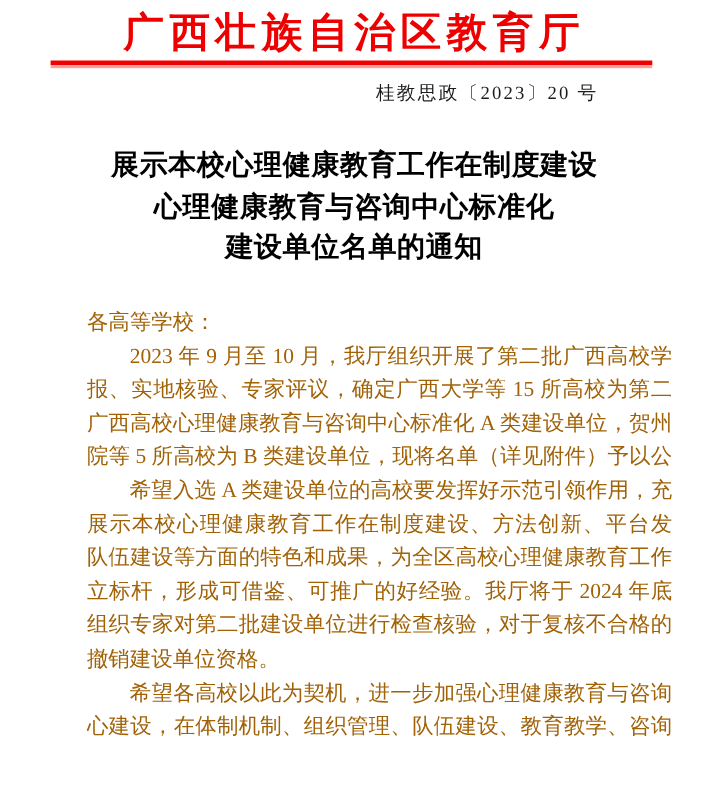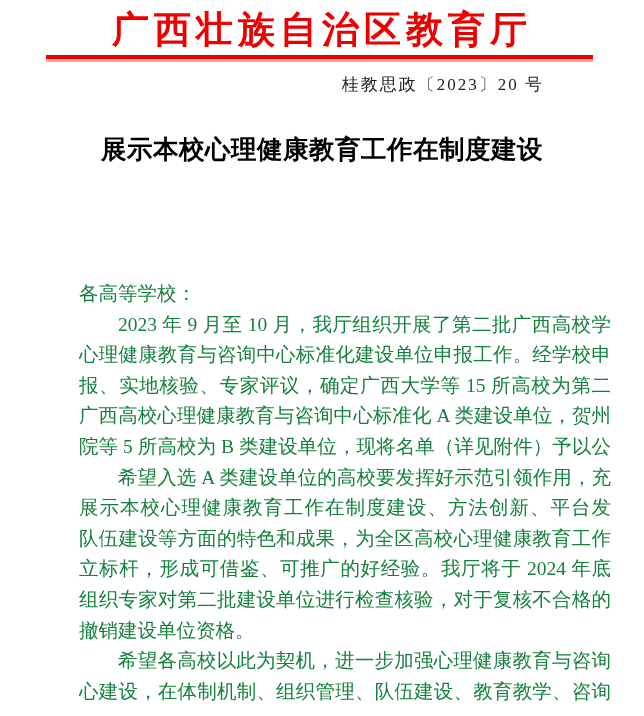--- a/index.html
+++ b/index.html
@@ -37,21 +37,21 @@
     font-weight:bold;
     font-size:25.5px;
     line-height:37.5px;
     color:#000000;
     letter-spacing:0.5px;
   }
   .body-block{
     position:absolute;top:279px;left:79px;
     width:532px;
     font-size:19.5px;
-    color:#15803d;
+    color:#a16207;
   }
   .bline{
     height:30.6px;
     line-height:30.6px;
     overflow:hidden;
     white-space:nowrap;
   }
   .bline.fill{
     white-space:normal;
     text-align:justify;
@@ -71,26 +71,27 @@
 <div class="page">
 
   <div class="letterhead" style="color: rgb(238, 0, 0);">广西壮族自治区教育厅</div>
 
   <div class="red-rule" style="background: linear-gradient(rgb(240, 0, 0) 0%, rgb(240, 0, 0) 57%, rgb(255, 159, 159) 57%, rgb(255, 159, 159) 100%);"></div>
 
   <div class="doc-number">桂教思政〔2023〕20 号</div>
 
   <div class="title-block">
     <div>展示本校心理健康教育工作在制度建设</div>
+    <div>心理健康教育与咨询中心标准化</div>
+    <div>建设单位名单的通知</div>
   </div>
 
   <div class="body-block">
       <div class="bline">各高等学校：</div>
       <div class="bline fill ind">2023 年 9 月至 10 月，我厅组织开展了第二批广西高校学生</div>
-      <div class="bline fill">心理健康教育与咨询中心标准化建设单位申报工作。经学校申</div>
       <div class="bline fill">报、实地核验、专家评议，确定广西大学等 15 所高校为第二批</div>
       <div class="bline fill">广西高校心理健康教育与咨询中心标准化 A 类建设单位，贺州学</div>
       <div class="bline fill">院等 5 所高校为 B 类建设单位，现将名单（详见附件）予以公布。</div>
       <div class="bline fill ind">希望入选 A 类建设单位的高校要发挥好示范引领作用，充分</div>
       <div class="bline fill">展示本校心理健康教育工作在制度建设、方法创新、平台发展、</div>
       <div class="bline fill">队伍建设等方面的特色和成果，为全区高校心理健康教育工作树</div>
       <div class="bline fill">立标杆，形成可借鉴、可推广的好经验。我厅将于 2024 年底前</div>
       <div class="bline fill">组织专家对第二批建设单位进行检查核验，对于复核不合格的将</div>
       <div class="bline">撤销建设单位资格。</div>
       <div class="bline fill ind">希望各高校以此为契机，进一步加强心理健康教育与咨询中</div>

